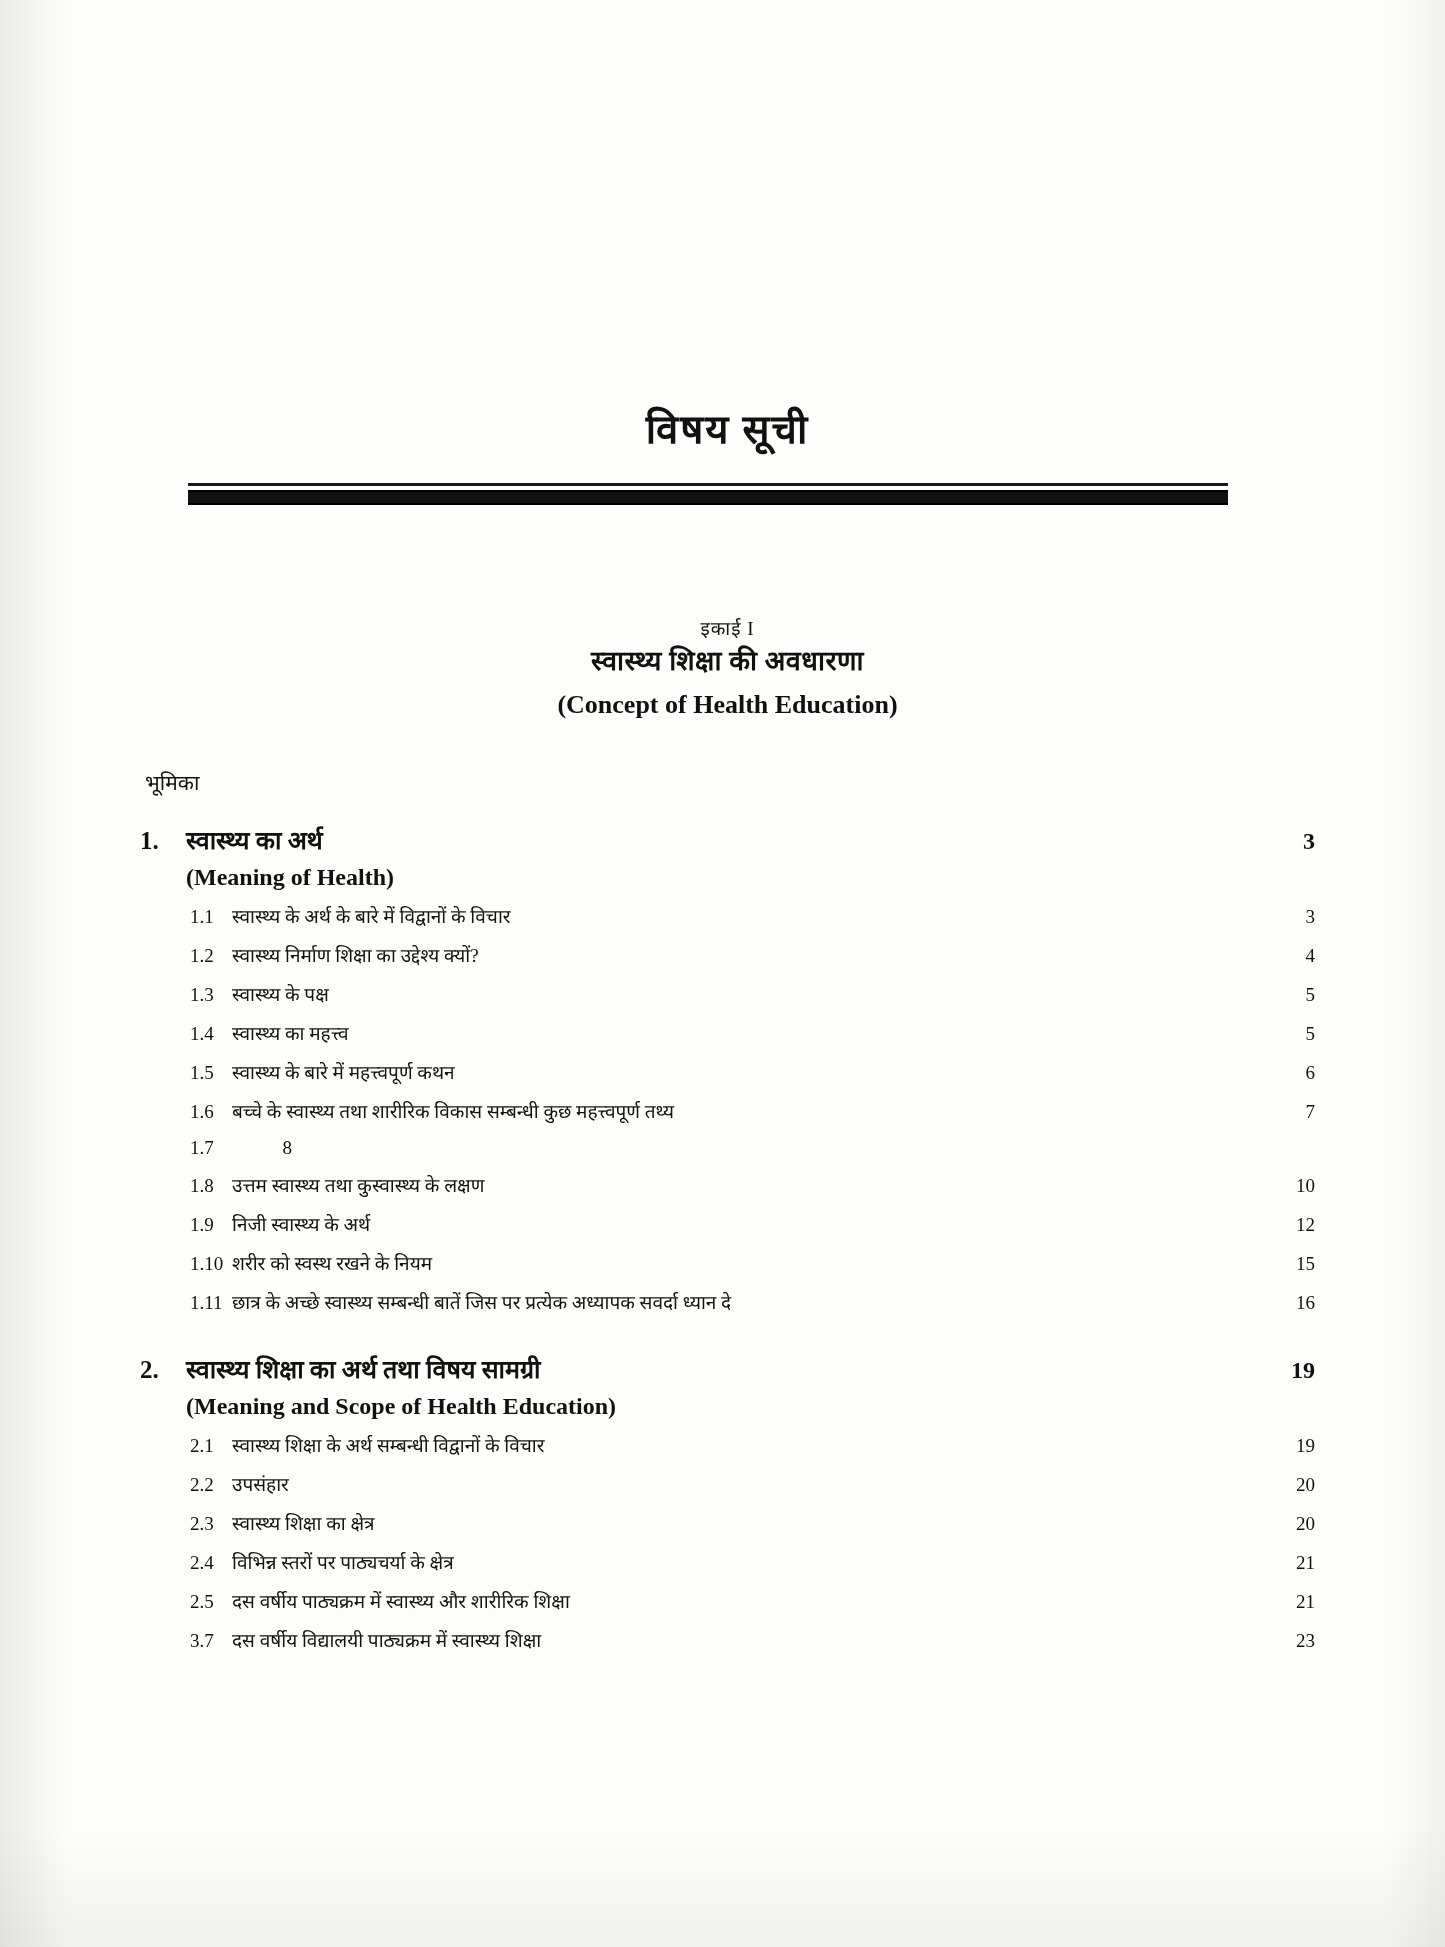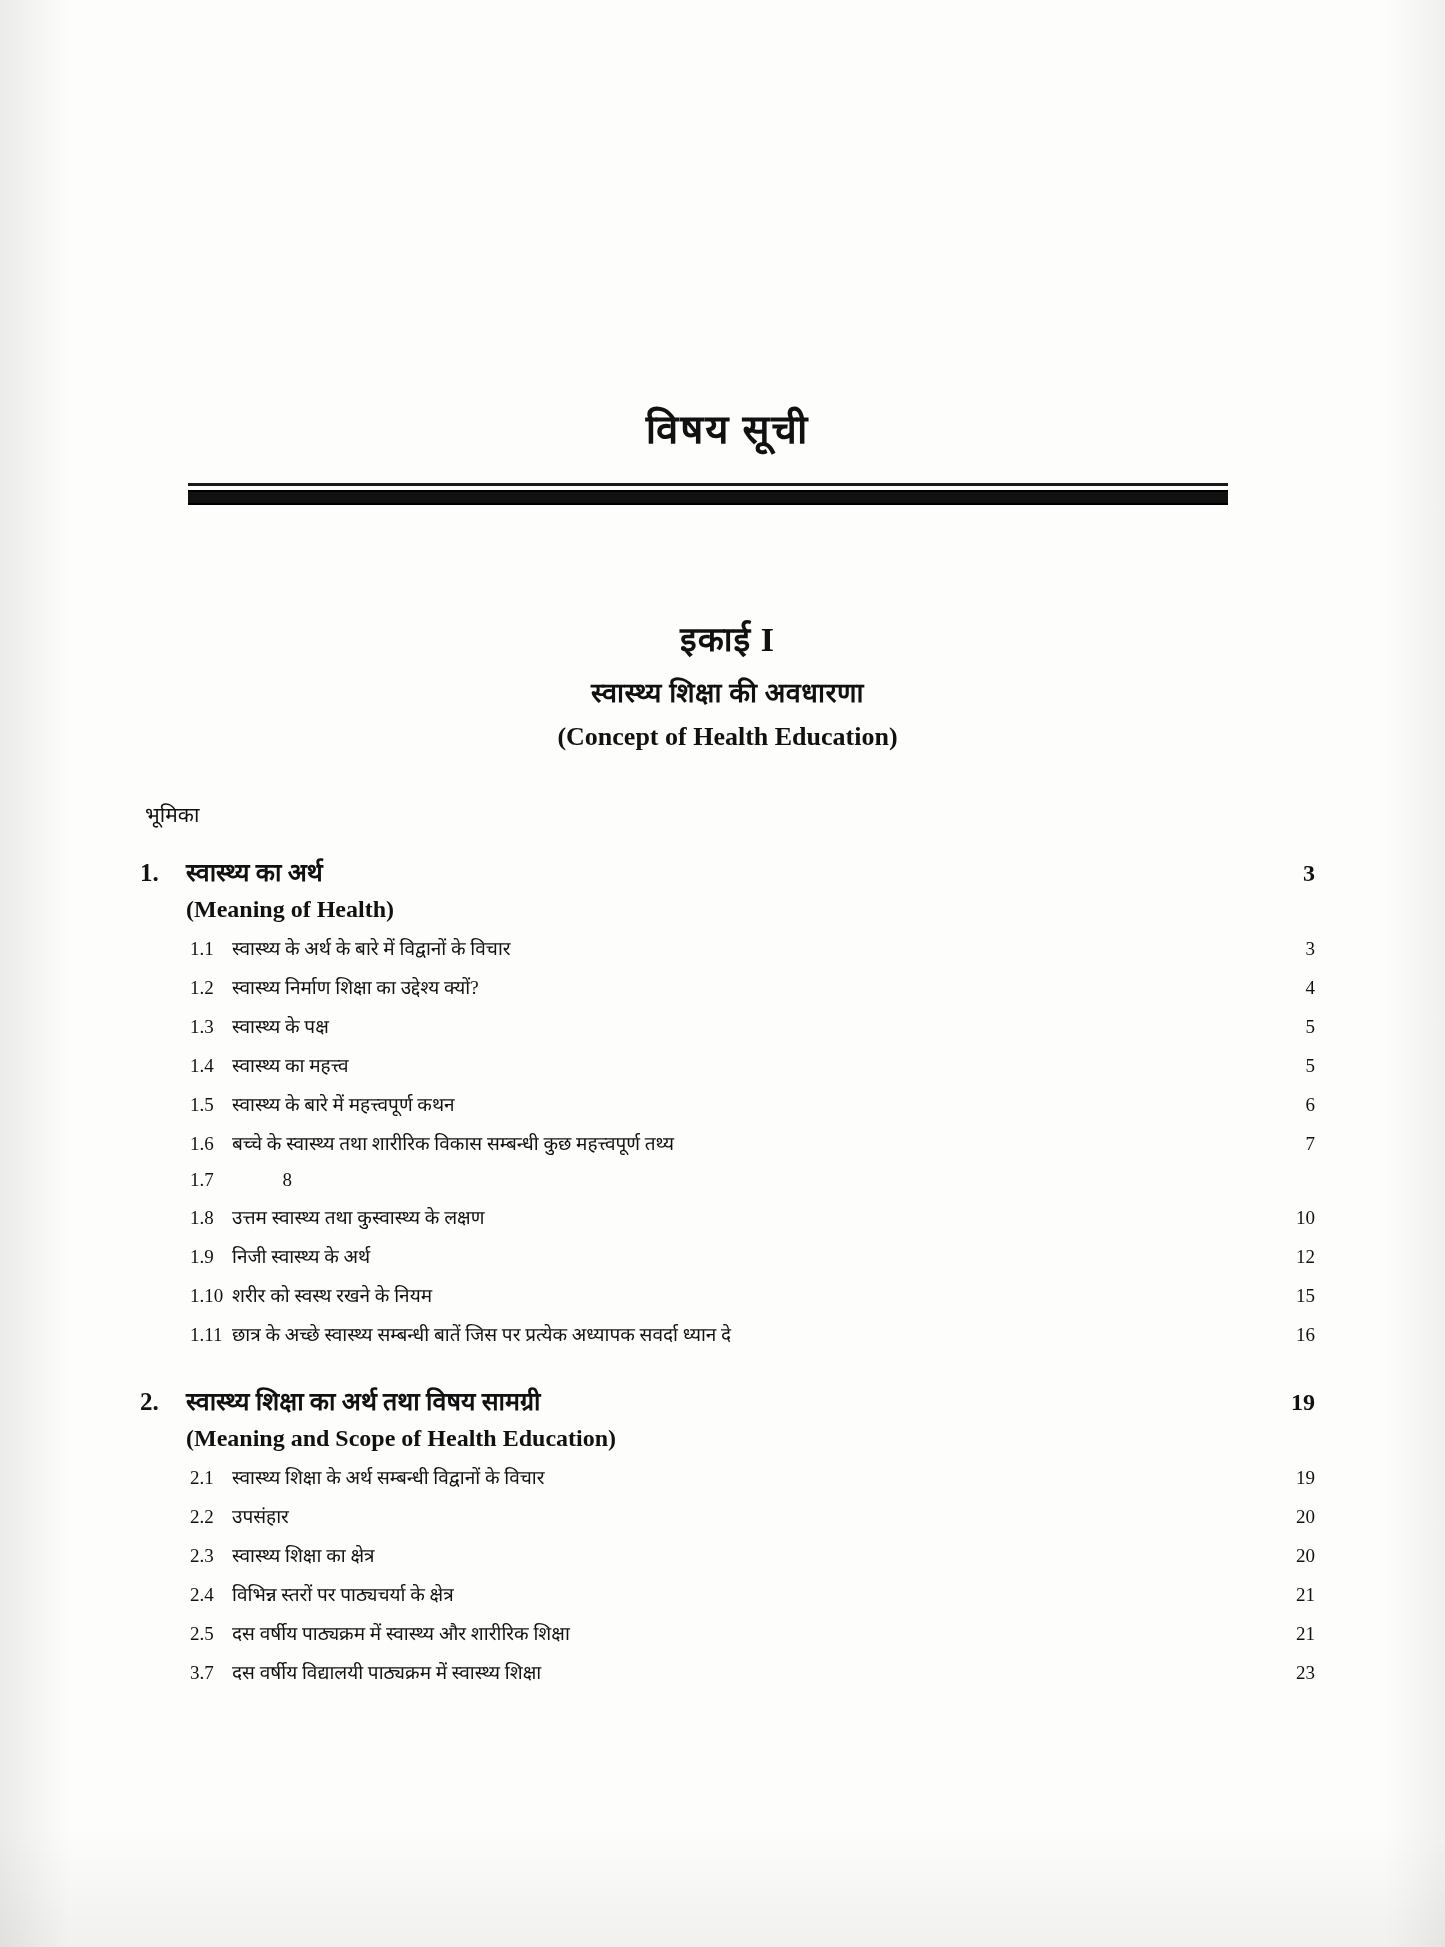--- a/index.html
+++ b/index.html
@@ -70,28 +70,27 @@
     background: #111111;
     border-top: 2px solid #000;
     border-bottom: 2px solid #000;
   }
 
   .unit-head {
     margin-top: 110px;
     text-align: center;
   }
   .unit-line1 {
-    font-size: 34px;
-    font-weight: 700;
+    font-size: 19px;
+    font-weight: 400;
     letter-spacing: 1px;
   }
   .unit-line2 {
     font-size: 27px;
     font-weight: 700;
-    margin-top: 12px;
     letter-spacing: 0.5px;
   }
   .unit-line3 {
     font-size: 26px;
     font-weight: 700;
     margin-top: 12px;
   }
 
   .intro-label {
     margin-top: 48px;

